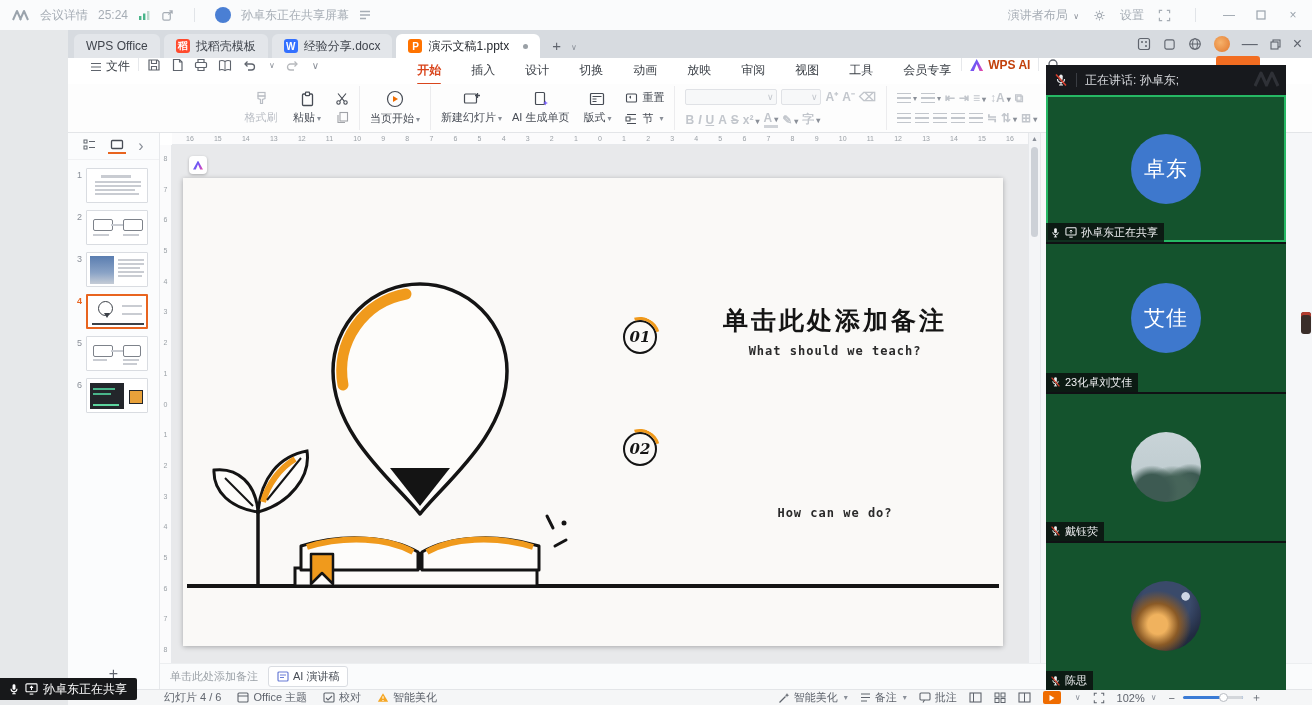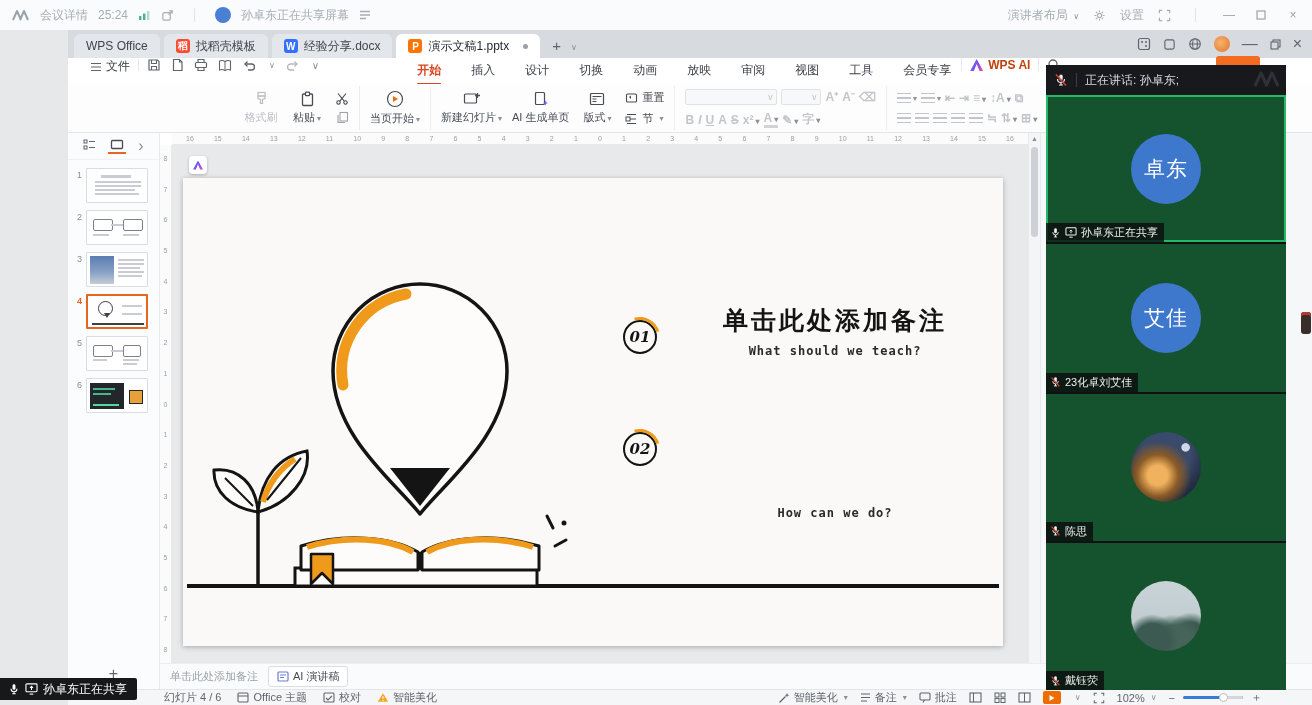--- a/index.html
+++ b/index.html
@@ -904,44 +904,44 @@
             <rect x="5.3" y="1" width="3.4" height="6.4" rx="1.7" fill="#f0f1f3"></rect>
             <path d="M3.5 6a3.5 3.5 0 0 0 7 0M7 9.5V12M5 12h4" fill="none" stroke="#f0f1f3" stroke-width="1.2"></path>
             <path d="M2 1.5l10 11" stroke="#d8402f" stroke-width="1.6"></path>
           </svg>
       </span>
       <span>23化卓刘艾佳</span>
     </div>
   </div>
 
   <div class="tile">
-    <div class="avatar photo-warm"></div>
+    <div class="avatar photo-tree"></div>
     <div class="tile-label">
       <span class="ico">
         <svg width="11" height="12" viewBox="0 0 14 14">
             <rect x="5.3" y="1" width="3.4" height="6.4" rx="1.7" fill="#f0f1f3"></rect>
             <path d="M3.5 6a3.5 3.5 0 0 0 7 0M7 9.5V12M5 12h4" fill="none" stroke="#f0f1f3" stroke-width="1.2"></path>
             <path d="M2 1.5l10 11" stroke="#d8402f" stroke-width="1.6"></path>
           </svg>
       </span>
-      <span>陈思</span>
+      <span>戴钰荧</span>
     </div>
   </div>
 
   <div class="tile">
-    <div class="avatar photo-tree"></div>
+    <div class="avatar photo-warm"></div>
     <div class="tile-label">
       <span class="ico">
         <svg width="11" height="12" viewBox="0 0 14 14">
             <rect x="5.3" y="1" width="3.4" height="6.4" rx="1.7" fill="#f0f1f3"></rect>
             <path d="M3.5 6a3.5 3.5 0 0 0 7 0M7 9.5V12M5 12h4" fill="none" stroke="#f0f1f3" stroke-width="1.2"></path>
             <path d="M2 1.5l10 11" stroke="#d8402f" stroke-width="1.6"></path>
           </svg>
       </span>
-      <span>戴钰荧</span>
+      <span>陈思</span>
     </div>
   </div>
 </div>
 
 <div class="share-badge">
   <span class="ico">
     <svg width="12" height="13" viewBox="0 0 14 14">
         <rect x="5.3" y="1" width="3.4" height="6.4" rx="1.7" fill="#fff"></rect>
         <path d="M3.5 6a3.5 3.5 0 0 0 7 0M7 9.5V12M5 12h4" fill="none" stroke="#fff" stroke-width="1.2"></path>
       </svg>

